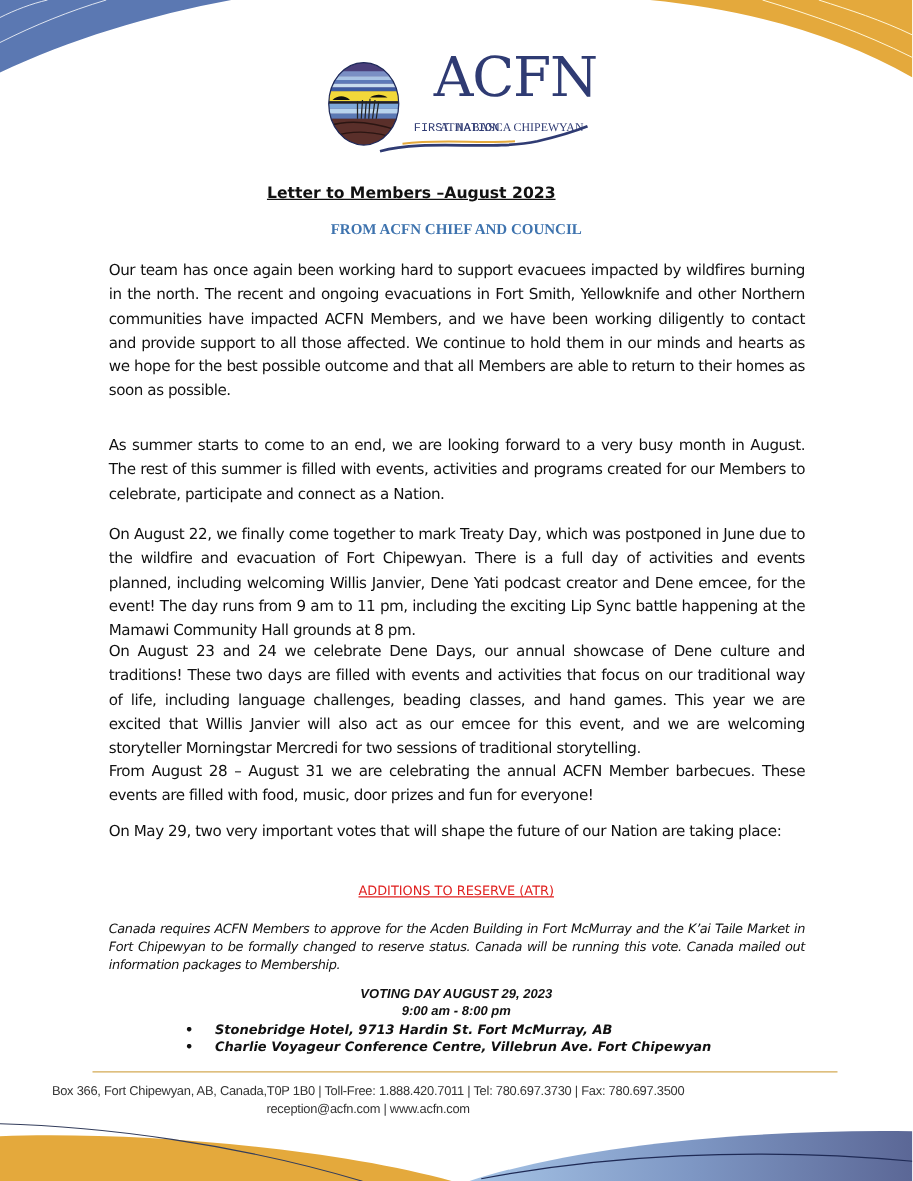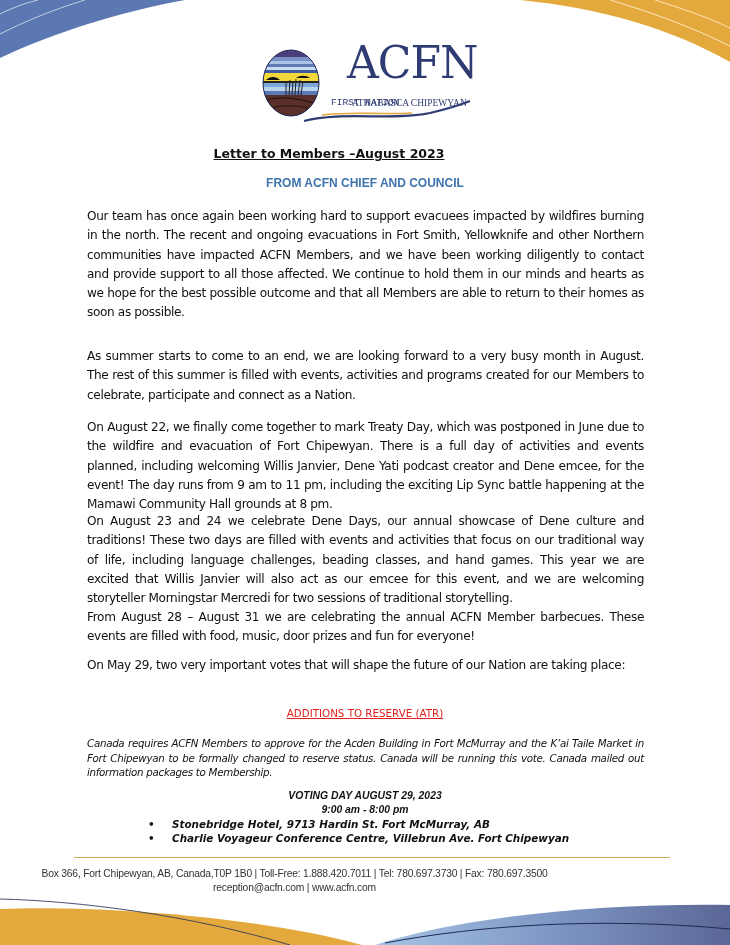--- a/index.html
+++ b/index.html
@@ -26,21 +26,21 @@
     .logo-sub.l2 { top: 51px; font-family: Liberation Mono, monospace; }
     .logo-wave { position: absolute; left: 40px; top: 52px; }
 
     .title {
       position: absolute; left: 0; width: 658px; top: 146px; text-align: center;
       font-family: "DejaVu Sans", sans-serif; font-weight: bold; font-size: 12.5px;
       text-decoration: underline; color: #111;
     }
     .subtitle {
       position: absolute; left: 0; width: 730px; top: 176px; text-align: center;
-      font-family: Liberation Sans, sans-serif; font-weight: bold; font-size: 12px;
+      font-family: Liberation Serif, serif; font-weight: bold; font-size: 12px;
       color: #3e73ae;
     }
 
     .para {
       position: absolute; left: 87px; width: 557px;
       font-family: "DejaVu Sans", sans-serif; font-size: 12.1px; line-height: 19.3px;
       text-align: justify; color: #111; letter-spacing: -0.35px;
     }
     .p1 { top: 207px; }
     .p2 { top: 347px; }

